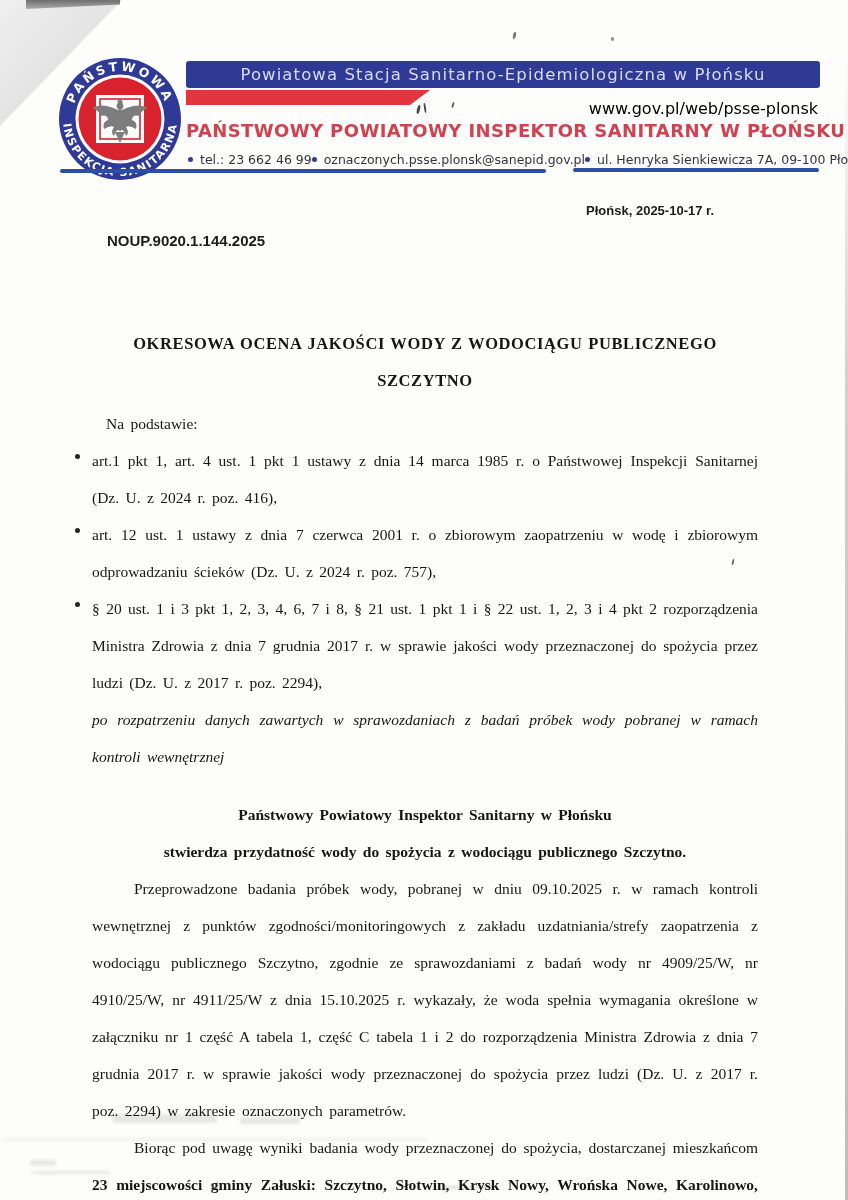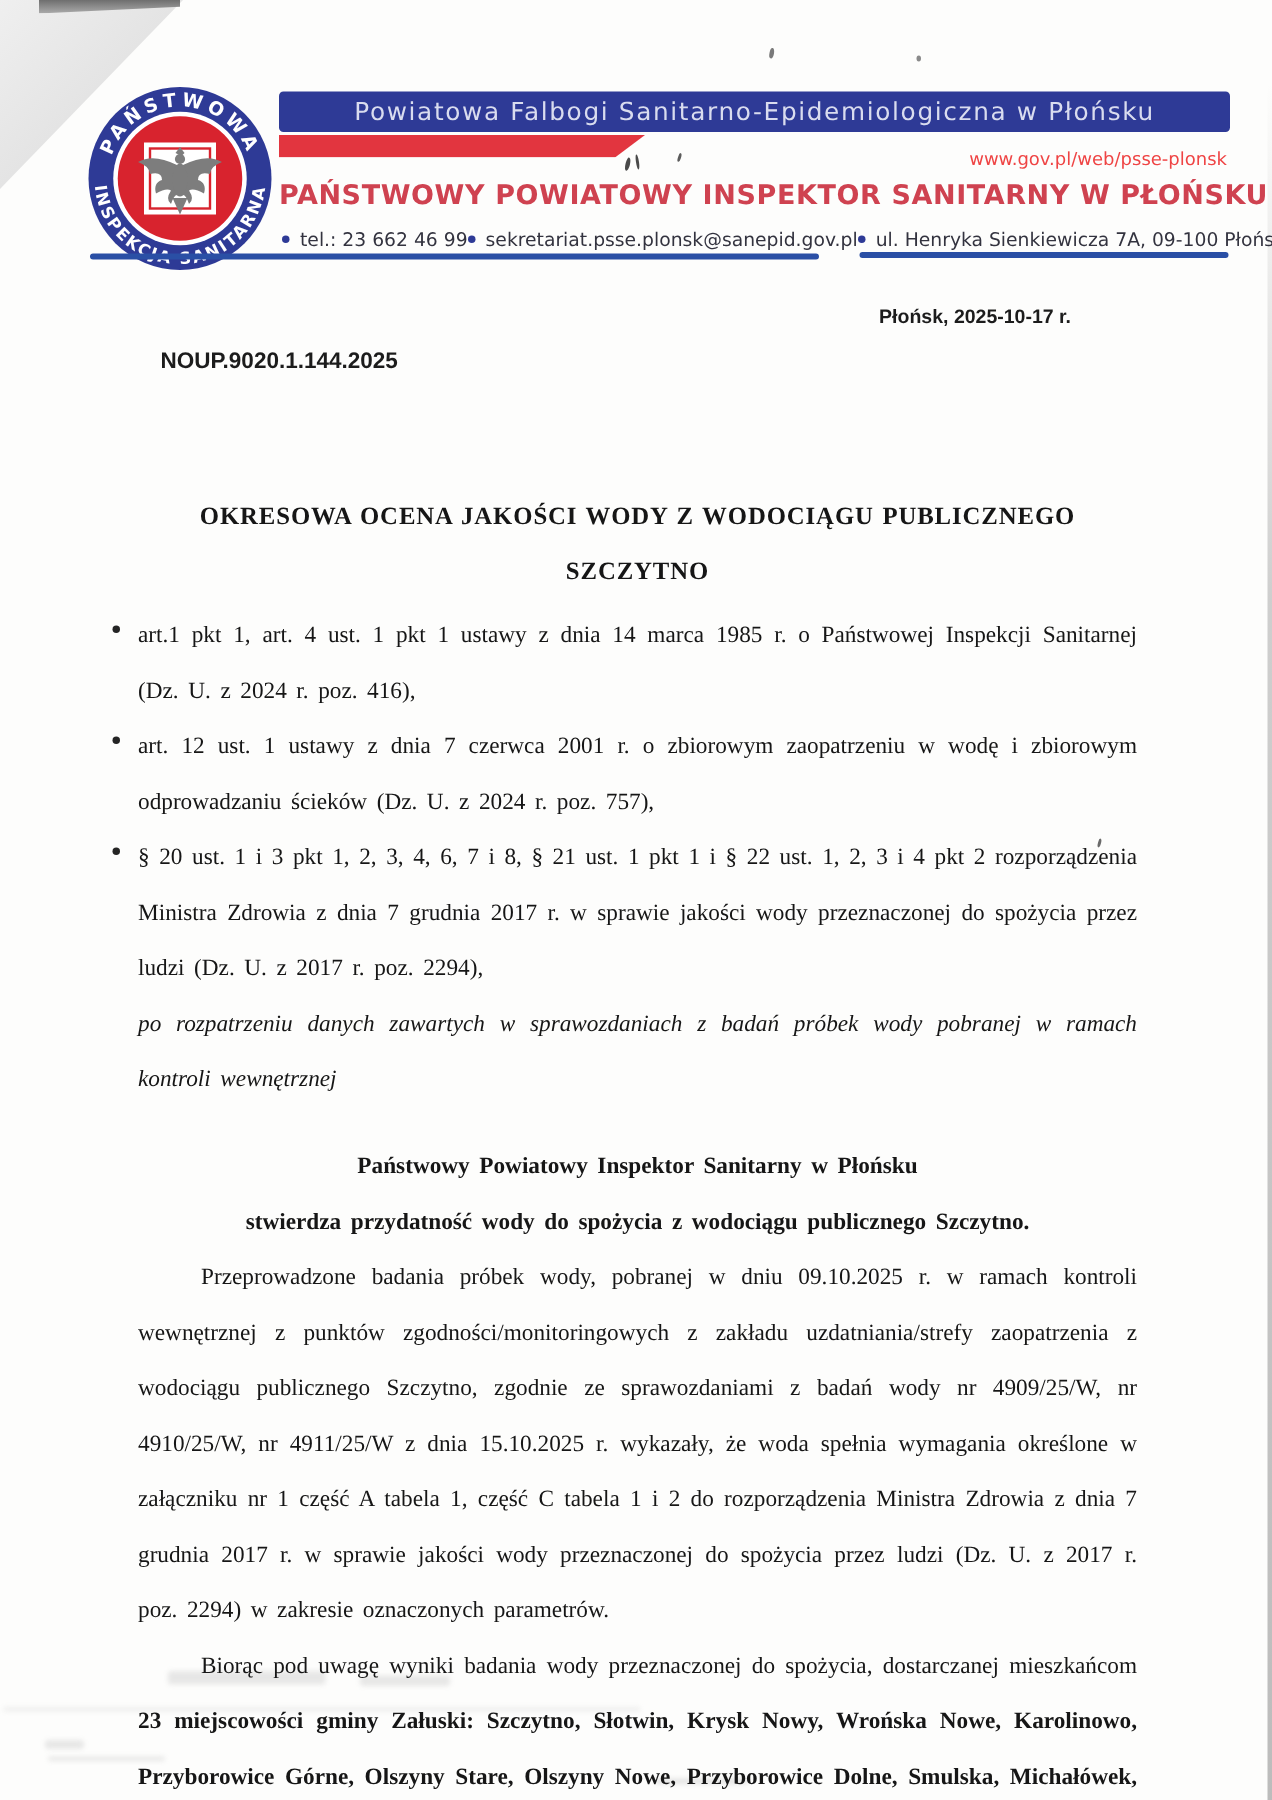--- a/index.html
+++ b/index.html
@@ -50,21 +50,21 @@
     display:flex; align-items:center; justify-content:center;
     color:#d9dcef; font-family:"DejaVu Sans", sans-serif;
     font-size:16.5px; letter-spacing:1.1px; white-space:nowrap;
   }
   .red-bar {
     margin-top:2px; width:244px; height:15px; background:#e2353f;
     clip-path:polygon(0 0, 100% 0, calc(100% - 20px) 100%, 0 100%);
   }
   .website {
     position:absolute; top:38px; right:2px;
-    font-family:"DejaVu Sans", sans-serif; font-size:12px; color:#ef4444;
+    font-family:"DejaVu Sans", sans-serif; font-size:16px; color:#000000;
   }
   .org-line {
     margin-top:15px; text-align:center; color:#cf4250;
     font-family:"DejaVu Sans", sans-serif; font-weight:bold;
     font-size:18px; letter-spacing:0.4px; white-space:nowrap;
   }
   .contact-row {
     margin-top:11px; display:flex; justify-content:space-between;
     font-family:"DejaVu Sans", sans-serif; font-size:12.5px; color:#33333f;
     padding:0 2px; white-space:nowrap;
@@ -154,49 +154,50 @@
       <text class="ring-text" font-size="12.5" letter-spacing="3">
         <textPath href="#arcTop" startOffset="50%" text-anchor="middle">PAŃSTWOWA</textPath>
       </text>
       <text class="ring-text" font-size="11" letter-spacing="1.5">
         <textPath href="#arcBottom" startOffset="50%" text-anchor="middle">INSPEKCJA SANITARNA</textPath>
       </text>
     </svg>
   </div>
 
   <div class="header-right">
-    <div class="banner">Powiatowa Falbogi Sanitarno-Epidemiologiczna w Płońsku</div>
+    <div class="banner">Powiatowa Stacja Sanitarno-Epidemiologiczna w Płońsku</div>
     <div class="red-bar"></div>
     <div class="website">www.gov.pl/web/psse-plonsk</div>
     <div class="org-line">PAŃSTWOWY POWIATOWY INSPEKTOR SANITARNY W PŁOŃSKU</div>
     <div class="contact-row">
       <span class="contact-item">
         <span class="dot"></span>
         <span>tel.: 23 662 46 99</span>
       </span>
       <span class="contact-item">
         <span class="dot"></span>
-        <span>sekretariat.psse.plonsk@sanepid.gov.pl</span>
+        <span>oznaczonych.psse.plonsk@sanepid.gov.pl</span>
       </span>
       <span class="contact-item">
         <span class="dot"></span>
         <span>ul. Henryka Sienkiewicza 7A, 09-100 Płońsk</span>
       </span>
     </div>
   </div>
 
   <div class="rule rule-left"></div>
   <div class="rule rule-right"></div>
 
   <div class="place-date">Płońsk, 2025-10-17 r.</div>
   <div class="reference">NOUP.9020.1.144.2025</div>
 
   <div class="content">
     <p class="doc-title">OKRESOWA OCENA JAKOŚCI WODY Z WODOCIĄGU PUBLICZNEGO SZCZYTNO</p>
 
+    <p class="basis-intro">Na podstawie:</p>
 
     <ul class="basis">
       <li>art.1 pkt 1, art. 4 ust. 1 pkt 1 ustawy z dnia 14 marca 1985 r. o Państwowej Inspekcji Sanitarnej (Dz. U. z 2024 r. poz. 416),</li>
       <li>art. 12 ust. 1 ustawy z dnia 7 czerwca 2001 r. o zbiorowym zaopatrzeniu w wodę i zbiorowym odprowadzaniu ścieków (Dz. U. z 2024 r. poz. 757),</li>
       <li>§ 20 ust. 1 i 3 pkt 1, 2, 3, 4, 6, 7 i 8, § 21 ust. 1 pkt 1 i § 22 ust. 1, 2, 3 i 4 pkt 2 rozporządzenia Ministra Zdrowia z dnia 7 grudnia 2017 r. w sprawie jakości wody przeznaczonej do spożycia przez ludzi (Dz. U. z 2017 r. poz. 2294),</li>
     </ul>
 
     <p class="basis-outro">po rozpatrzeniu danych zawartych w sprawozdaniach z badań próbek wody pobranej w ramach kontroli wewnętrznej</p>
 
     <div class="statement">

